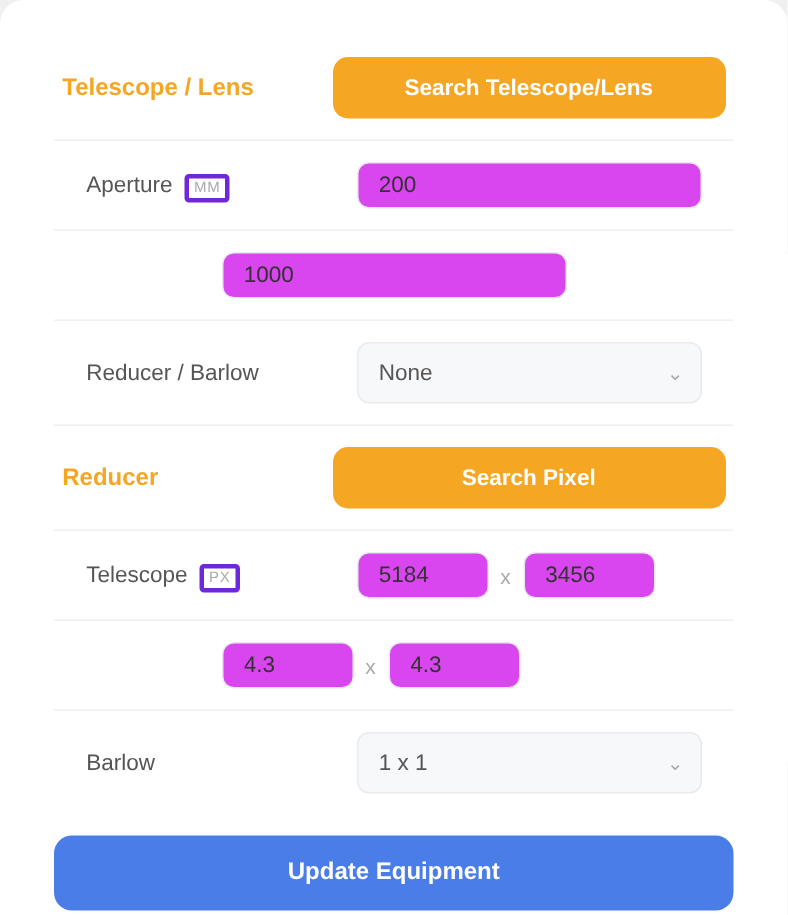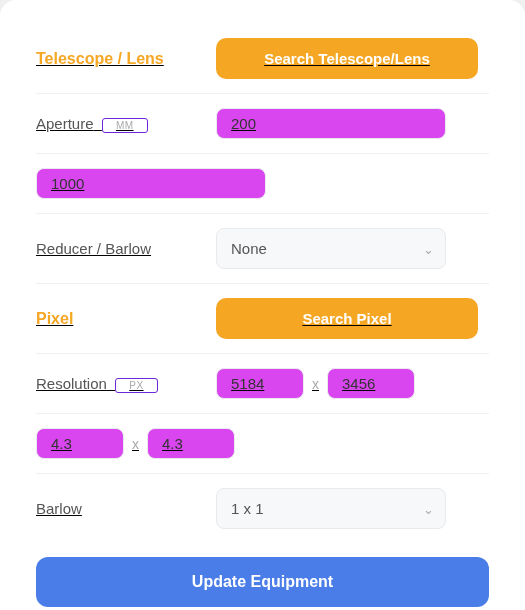--- a/index.html
+++ b/index.html
@@ -24,23 +24,22 @@
       min-height: 610px;
       padding: 28px 36px 32px 36px;
       display: flex;
       flex-direction: column;
       gap: 0;
     }
 
     .form-row {
       display: flex;
       align-items: center;
-      justify-content: flex-start;
+      justify-content: center;
       padding: 10px 0;
-      text-decoration: underline;
     }
 
     .label {
       font-size: 15px;
       color: #555;
       font-weight: 400;
       flex: 0 0 180px;
     }
 
     .label.orange {
@@ -140,23 +139,23 @@
       cursor: pointer;
       margin-top: 18px;
       text-align: center;
     }
 
     .unit-tag {
       font-size: 10px;
       color: #aaa;
       text-transform: uppercase;
       letter-spacing: 0.05em;
-      border: 1px solid #6d28d9;
+      border: 3px solid #6d28d9;
       border-radius: 3px;
-      padding: 1px 13px;
+      padding: 1px 3px;
       font-weight: 500;
     }
   </style>
 </head>
 <body>
 
 <div class="card">
 
   <div class="form-row">
     <div class="label orange">Telescope / Lens</div>
@@ -192,29 +191,29 @@
         <option value="2x">2x</option>
         <option value="3x">3x</option>
       </select>
       <span class="select-arrow">⌄</span>
     </div>
   </div>
 
   <div class="divider"></div>
 
   <div class="form-row">
-    <div class="label orange">Pixel</div>
+    <div class="label orange">Reducer</div>
     <button class="search-btn">Search Pixel</button>
   </div>
 
   <div class="divider"></div>
 
   <div class="form-row">
     <div class="label">
-      <span>Resolution</span>
+      <span>Telescope</span>
       &nbsp;<span class="unit-tag">PX</span>
     </div>
     <div class="dual-input">
       <input class="input-field input-narrow" type="text" value="5184" style="">
       <span class="x-sep">x</span>
       <input class="input-field input-narrow" type="text" value="3456" style="">
     </div>
   </div>
 
   <div class="divider"></div>

